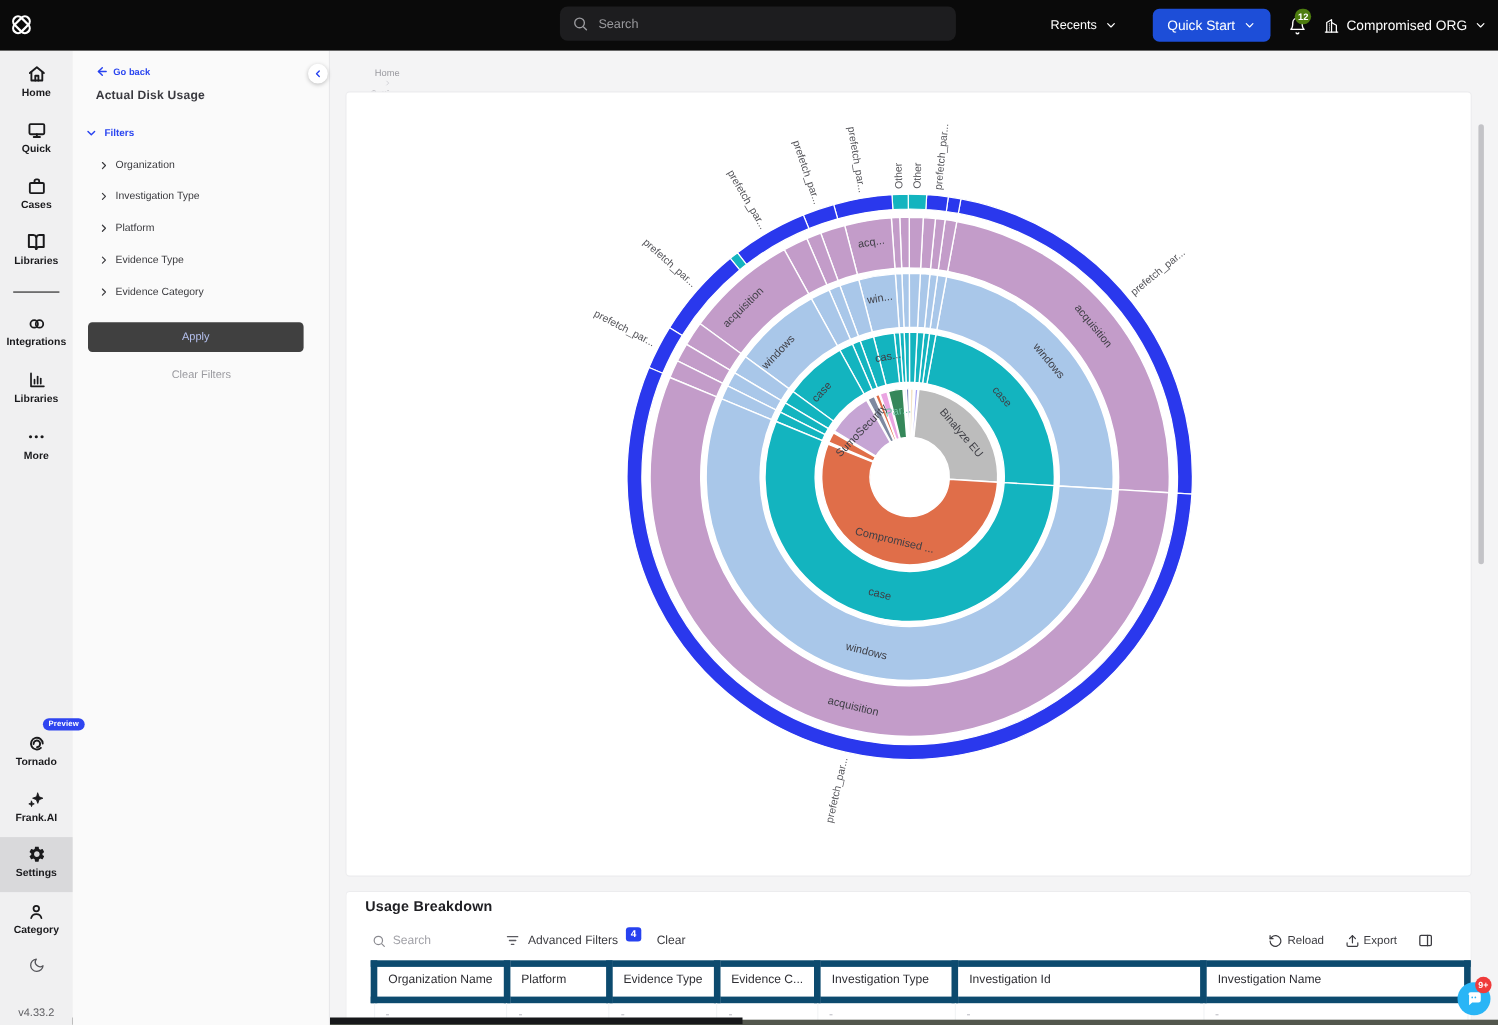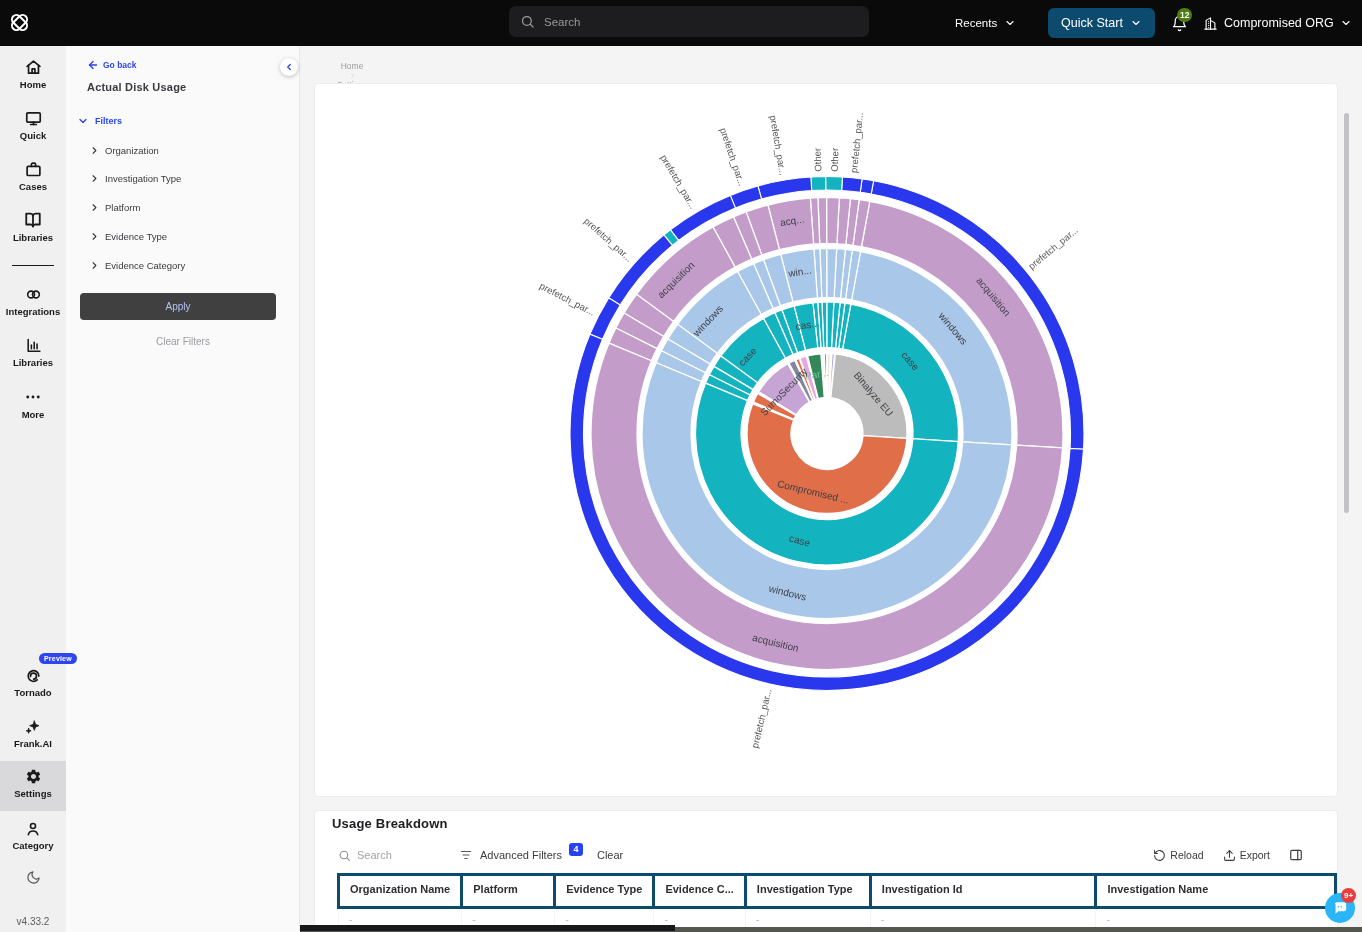--- a/index.html
+++ b/index.html
@@ -3,21 +3,21 @@
 <meta charset="utf-8">
 <style>
 * { margin:0; padding:0; box-sizing:border-box; }
 html,body { width:1362px; height:932px; overflow:hidden; font-family:"Liberation Sans", sans-serif; background:#f4f4f5; }
 .topnav { position:absolute; left:0; top:0; width:1362px; height:46px; background:#0a0a0a; z-index:30; }
 .logo { position:absolute; left:8px; top:11px; }
 .searchbox { position:absolute; left:509px; top:6px; width:360px; height:31px; background:#1d1d1f; border-radius:7px; display:flex; align-items:center; padding-left:11px; }
 .searchbox .ph { color:#9a9a9e; font-size:11.5px; margin-left:9px; }
 .navright { position:absolute; left:0; top:0; width:1362px; height:46px; }
 .recents { position:absolute; left:955px; top:0; height:46px; color:#fff; font-size:11.5px; display:flex; align-items:center; gap:7px; }
-.qstart { position:absolute; left:1048px; top:8px; width:107px; height:30px; background:#0c4a6e; border-radius:6px; color:#fff; font-size:12.5px; display:flex; align-items:center; justify-content:center; gap:7px; }
+.qstart { position:absolute; left:1048px; top:8px; width:107px; height:30px; background:#1d4ed8; border-radius:6px; color:#fff; font-size:12.5px; display:flex; align-items:center; justify-content:center; gap:7px; }
 .bellwrap { position:absolute; left:1171px; top:15px; }
 .bellbadge { position:absolute; left:1177px; top:8px; min-width:15px; height:14px; background:#4d7c0f; border-radius:8px; color:#fff; font-size:8.5px; font-weight:bold; display:flex; align-items:center; justify-content:center; padding:0 3px; z-index:2; }
 .orgwrap { position:absolute; left:1203px; top:0; height:46px; color:#fff; font-size:12.5px; display:flex; align-items:center; gap:6px; }
 
 .rail { position:absolute; left:0; top:46px; width:66px; height:886px; background:#f0f0f1; z-index:20; }
 .ritem { position:absolute; left:0; width:66px; text-align:center; color:#19191c; }
 .ritem .lbl { font-size:9.5px; font-weight:bold; margin-top:3px; }
 .ritem svg { display:block; margin:0 auto; }
 .rdivider { position:absolute; left:12px; width:42px; height:0; border-top:1.5px solid #1a1a1a; top:219px; }
 .settingsbg { position:absolute; left:0; top:715px; width:66px; height:50px; background:#d9d9db; }
@@ -39,21 +39,21 @@
 .usagepanel { position:absolute; left:314px; top:810px; width:1024px; height:122px; background:#fff; border:1px solid #ececee; border-radius:4px 4px 0 0; border-bottom:none; }
 .uhead { position:absolute; left:17px; top:5px; font-size:13px; font-weight:bold; color:#202024; letter-spacing:.2px; }
 .utool { position:absolute; left:23px; top:29px; width:965px; height:30px; display:flex; align-items:center; }
 .usearch { display:flex; align-items:center; gap:6px; color:#a2a2a8; font-size:11px; width:121px; }
 .adv { display:flex; align-items:center; gap:7px; color:#3c3c41; font-size:11px; }
 .advbadge { background:#2742f0; color:#fff; font-size:9px; font-weight:bold; border-radius:3px; min-width:14px; height:13px; display:flex; align-items:center; justify-content:center; margin-top:-12px; }
 .uclear { color:#3c3c41; font-size:11px; margin-left:14px; }
 .uright { margin-left:auto; display:flex; align-items:center; gap:19px; color:#3c3c41; font-size:10.5px; }
 .uright .it { display:flex; align-items:center; gap:4px; }
 table.grid { position:absolute; left:22px; top:62px; border-collapse:collapse; table-layout:fixed; }
-table.grid th { border:3px solid #0c4a6e; font-size:11px; font-weight:bold; color:#2e2e33; text-align:left; padding:0 10px 4px; height:33px; white-space:nowrap; overflow:hidden; }
+table.grid th { border:6px solid #0c4a6e; font-size:11px; font-weight:normal; color:#2e2e33; text-align:left; padding:0 10px 4px; height:33px; white-space:nowrap; overflow:hidden; }
 table.grid td { border-left:1px solid #f2f4f6; border-right:1px solid #f2f4f6; font-size:11px; color:#b9b9c0; padding:4px 10px; white-space:nowrap; overflow:hidden; }
 .vscroll { position:absolute; left:1344px; top:113px; width:5px; height:400px; background:#c3c3c7; border-radius:3px; z-index:5; }
 .bottombar { position:absolute; left:0; top:927px; width:1362px; height:5px; background:#53574d; }
 .bottomthumb { position:absolute; left:0; top:925px; width:675px; height:6px; background:#17181a; z-index:2; }
 .chatbtn { position:absolute; left:1325px; top:893px; width:30px; height:30px; background:#29b5f6; border-radius:50%; z-index:40; display:flex; align-items:center; justify-content:center; }
 .chatbadge { position:absolute; left:1341px; top:888px; min-width:15px; height:15px; background:#ef3b3b; border-radius:8px; color:#fff; font-size:8px; font-weight:bold; display:flex; align-items:center; justify-content:center; z-index:41; padding:0 2px; }
 </style>
 </head>
 <body>
 

